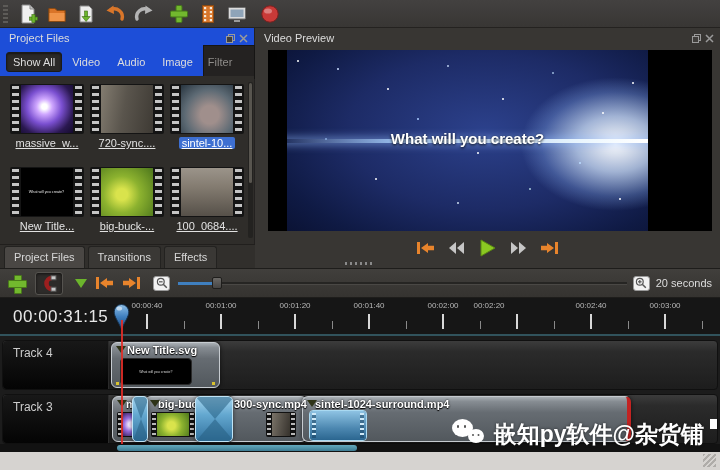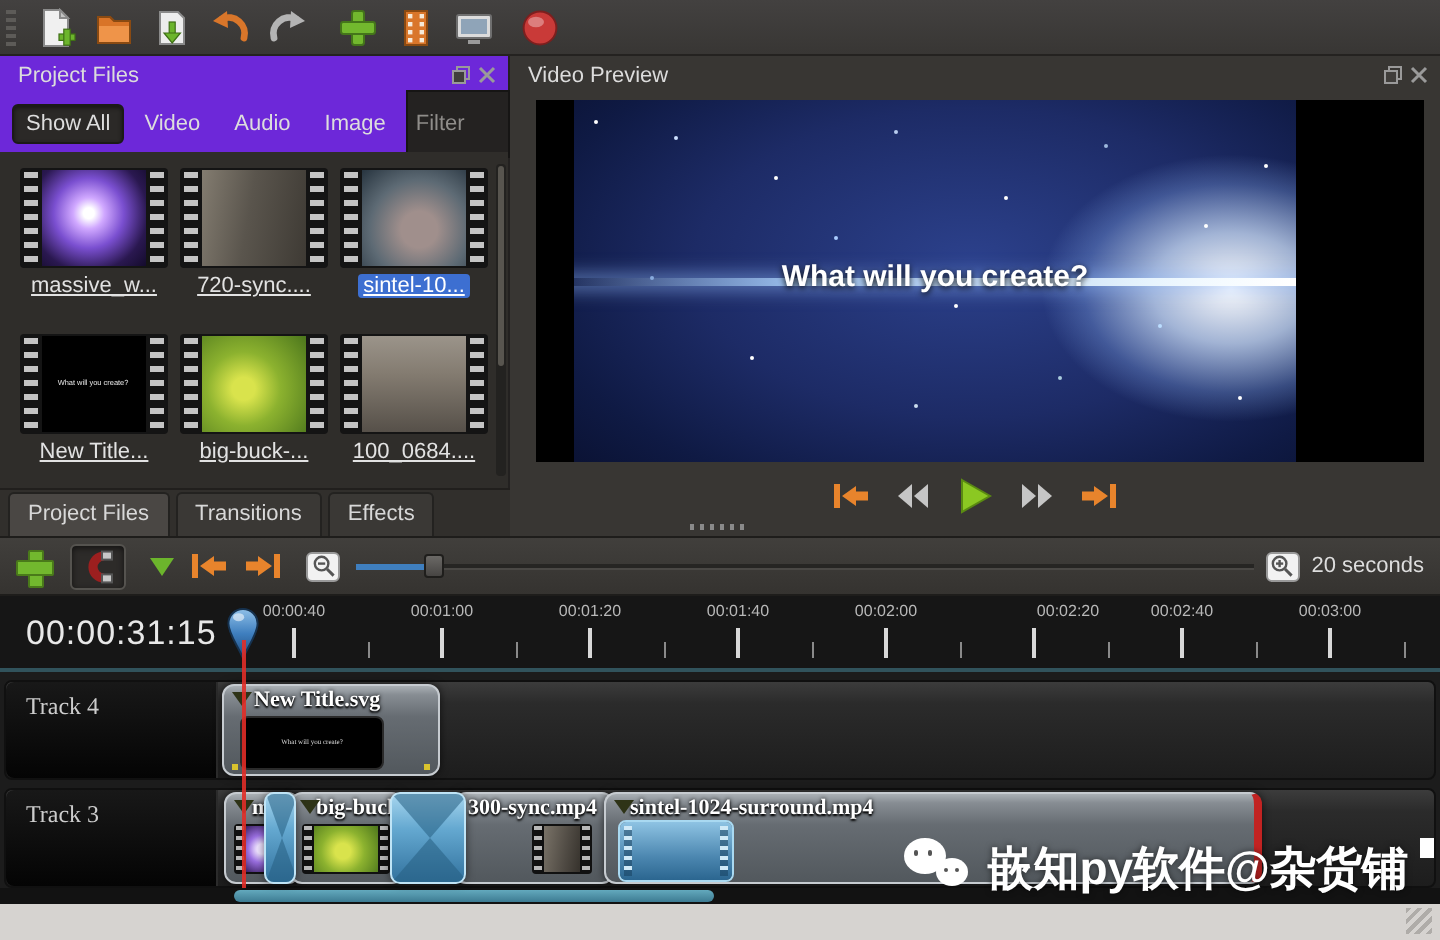--- a/index.html
+++ b/index.html
@@ -8,21 +8,21 @@
   .window { position:absolute; left:0; top:0; width:720px; height:452px; background:#34322f; }
 
   
   .toolbar { position:absolute; left:0; top:0; width:720px; height:28px;
     background:linear-gradient(#434140,#383634); border-bottom:1px solid #242220;
     display:flex; align-items:center; gap:7px; padding-left:3px; }
   .grip { width:5px; height:18px; background:repeating-linear-gradient(#5d5b58 0 2px,transparent 2px 4px); margin-right:2px; }
   .tb-icon { width:22px; height:22px; display:inline-flex; align-items:center; justify-content:center; }
 
   
-  .left-panel { position:absolute; left:0; top:28px; width:255px; height:240px; background:#6d28d9; border-right:1px solid #232120; }
+  .left-panel { position:absolute; left:0; top:28px; width:255px; height:240px; background:#1d4ed8; border-right:1px solid #232120; }
   .right-panel { position:absolute; left:255px; top:28px; width:465px; height:240px; background:#383633; }
   .panel-head { height:20px; display:flex; align-items:center; justify-content:space-between; padding:0 6px 0 9px; }
   .panel-title { font-size:11px; color:#dcdcdc; }
   .head-icons { display:flex; gap:4px; align-items:center; }
 
   .filter-row { height:28px; display:flex; align-items:center; padding:0 6px; gap:3px; }
   .fbtn { font-size:11px; color:#ddd; padding:3px 6px; border-radius:3px; border:1px solid transparent; white-space:nowrap; }
   .fbtn.pressed { background:#2b2927; border-color:#1b1a18; box-shadow:inset 0 1px 2px rgba(0,0,0,.5);text-align:right; }
   .filter-input { width:52px; height:34px; background:#242221; border:1px solid #161514; color:#999; font-size:11px; padding:0 4px; }
   .filter-input::placeholder { color:#8f8d8a; }
@@ -98,21 +98,21 @@
   .ruler { position:absolute; left:0; top:298px; width:720px; height:38px; background:#161616; border-bottom:2px solid #31535c; }
   .cur-time { position:absolute; left:13px; top:9px; font-size:17px; color:#e8e8e8; letter-spacing:.5px; }
   .rl { position:absolute; top:3px; transform:translateX(-50%); font-size:8px; color:#b8b8b8; white-space:nowrap; }
   .tick { position:absolute; top:16px; width:2px; height:15px; background:#d8d8d8; }
   .mtick { position:absolute; top:23px; width:1px; height:8px; background:#8a8a8a; }
   .balloon { position:absolute; left:113px; top:5px; z-index:6; }
 
   
   .tracks { position:absolute; left:0; top:336px; width:720px; height:116px; background:#1c1c1c; }
   .trow { position:absolute; left:2px; width:716px; height:50px; border-radius:4px; border:1px solid #101010;
-    background:linear-gradient(180deg,#3c3c3c 0%,#2b2b2b 22%,#1d1d1d 100%);font-family:Liberation Serif, serif; }
+    background:linear-gradient(180deg,#3c3c3c 0%,#2b2b2b 22%,#1d1d1d 100%); }
   .trow4 { top:4px; } .trow3 { top:58px; }
   .track-label { position:absolute; left:0; top:0; bottom:0; width:106px; border-radius:4px 0 0 4px;
     background:linear-gradient(180deg,#181818,#040404); border-right:1px solid #2c2c2c;
     font-size:12px; color:#cccccc; padding:5px 0 0 10px; }
 
   .clip { position:absolute; top:1px; height:46px; border-radius:6px;
     background:linear-gradient(180deg,#aab0b5 0%,#878d93 10%,#666c72 35%,#52585d 100%);
     border:1px solid #c6cbd0; box-shadow:0 0 4px rgba(0,0,0,.65); }
   .clip-label { position:absolute; top:1px; left:15px; font-size:11px; font-weight:bold; color:#fff;
     text-shadow:0 1px 1px #000,0 0 2px #000; white-space:nowrap; z-index:2; }
@@ -446,21 +446,21 @@
       <span class="zoom-label">20 seconds</span>
     </div>
 
     <div class="ruler">
       <span class="cur-time">00:00:31:15</span>
       <span class="rl" style="left:147px">00:00:40</span>
       <span class="rl" style="left:221px">00:01:00</span>
       <span class="rl" style="left:295px">00:01:20</span>
       <span class="rl" style="left:369px">00:01:40</span>
       <span class="rl" style="left:443px">00:02:00</span>
-      <span class="rl" style="left:534px">00:02:20</span>
+      <span class="rl" style="left:489px">00:02:20</span>
       <span class="rl" style="left:591px">00:02:40</span>
       <span class="rl" style="left:665px">00:03:00</span>
       <span class="tick" style="left:146px"></span>
       <span class="tick" style="left:220px"></span>
       <span class="tick" style="left:294px"></span>
       <span class="tick" style="left:368px"></span>
       <span class="tick" style="left:442px"></span>
       <span class="tick" style="left:516px"></span>
       <span class="tick" style="left:590px"></span>
       <span class="tick" style="left:664px"></span>

